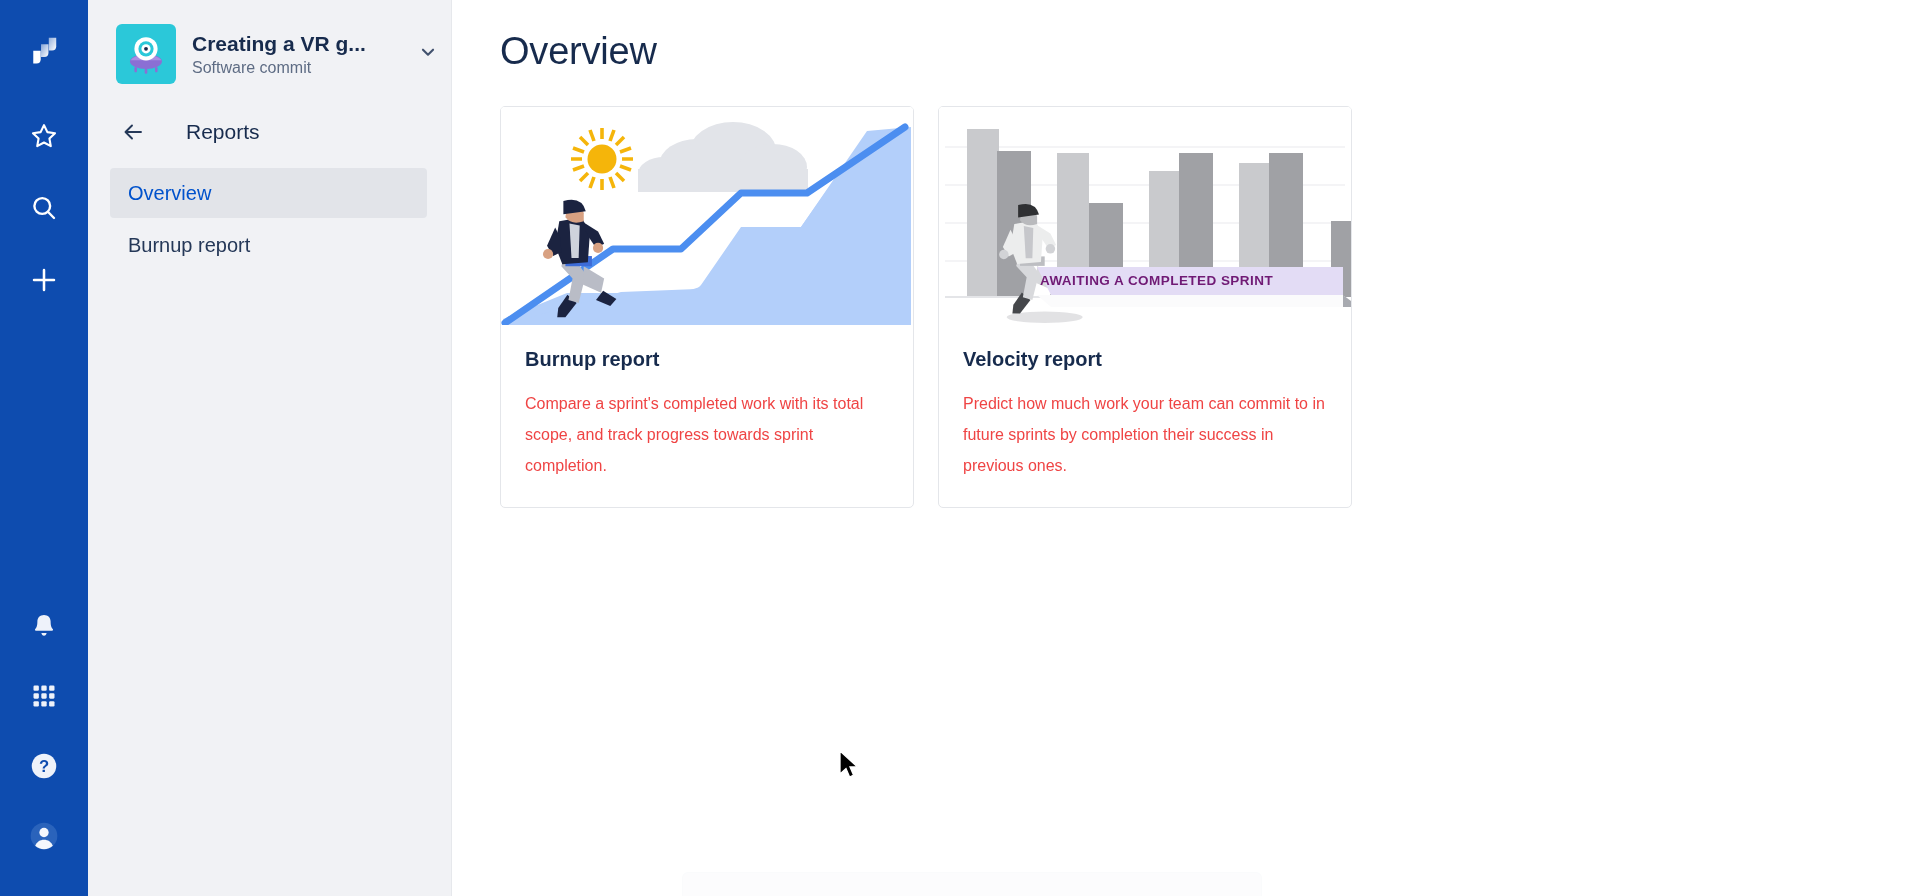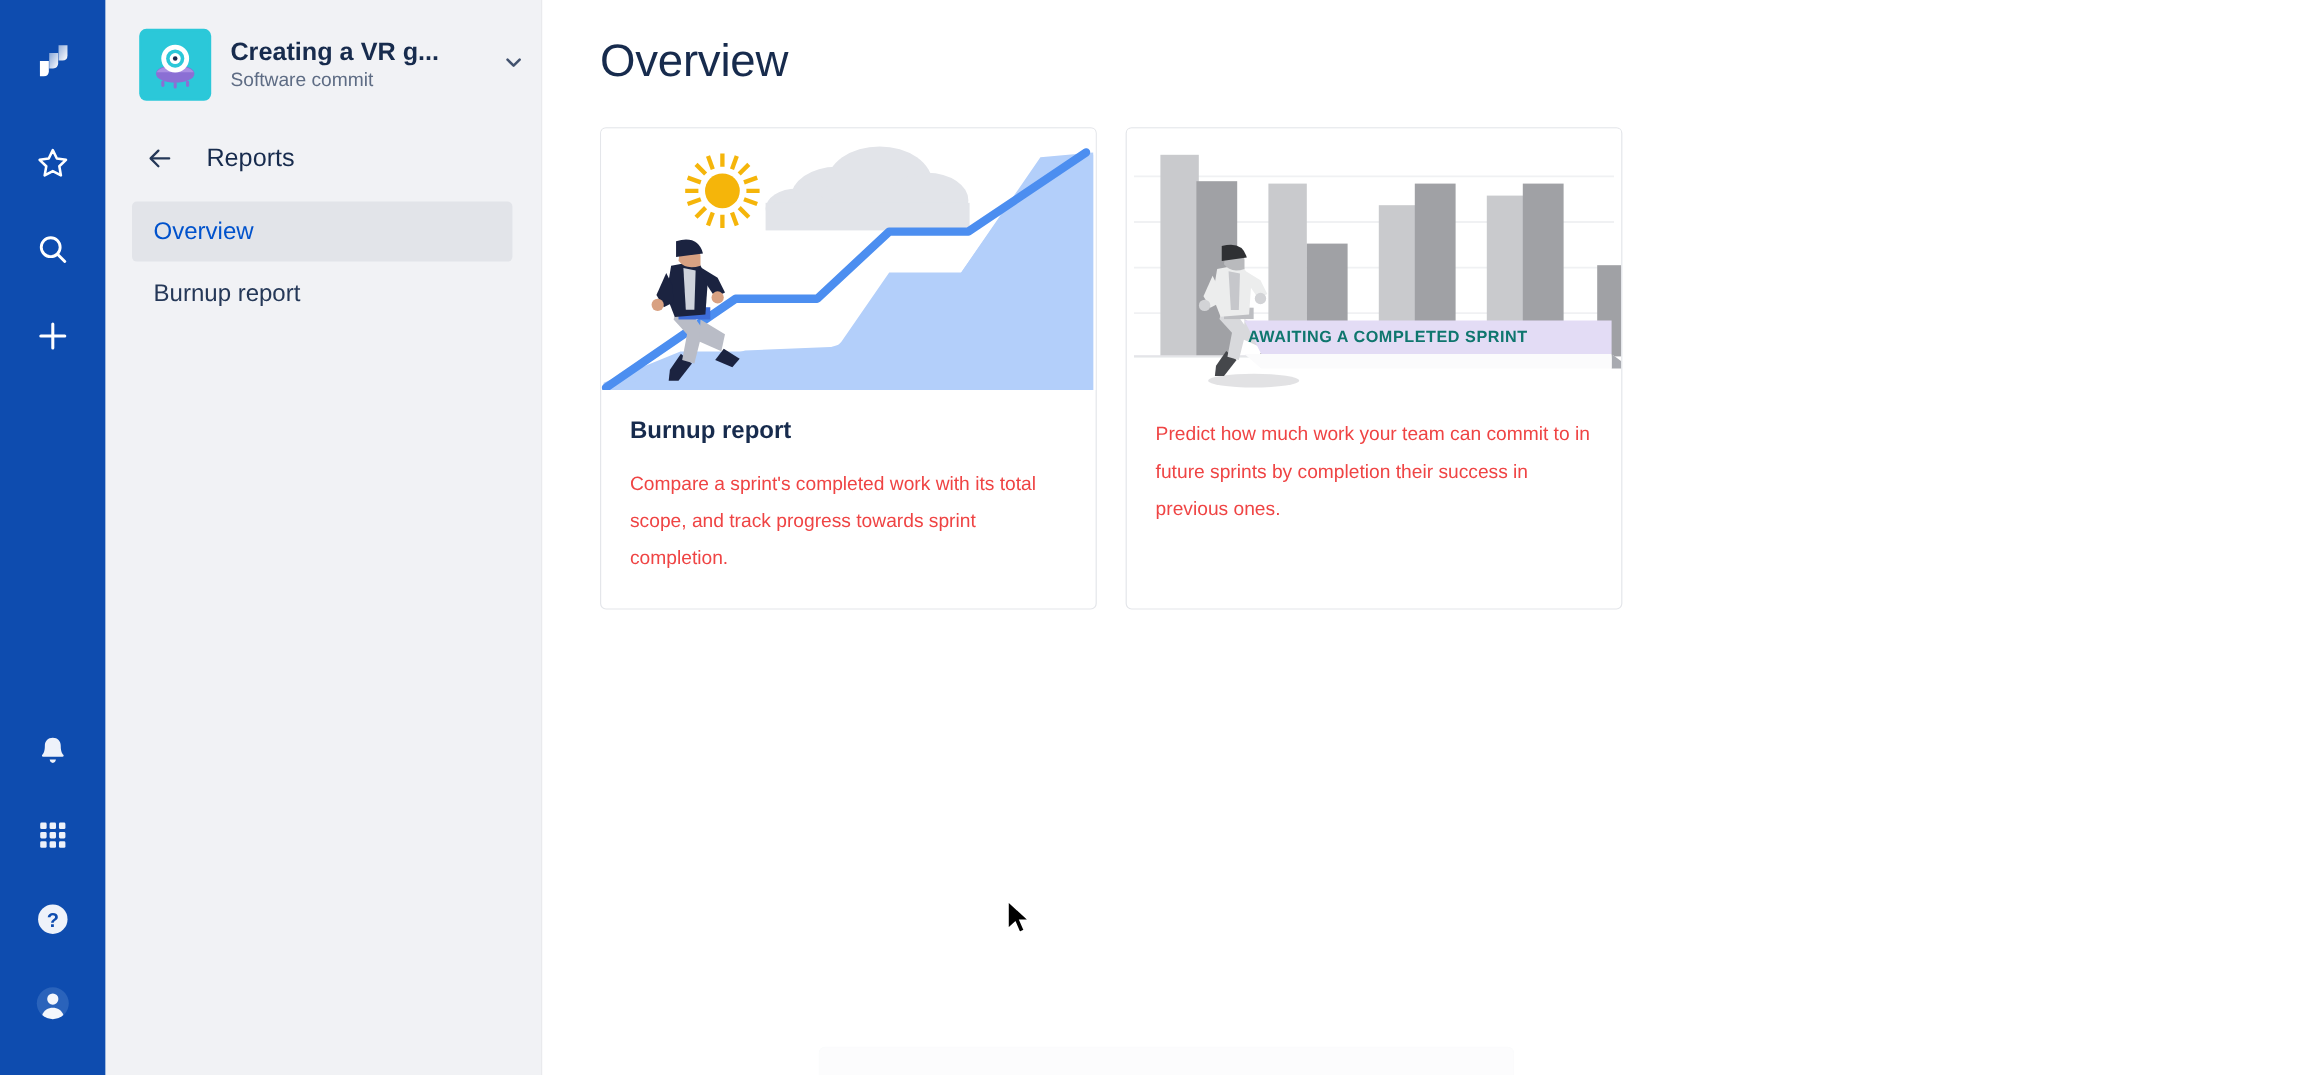--- a/index.html
+++ b/index.html
@@ -62,21 +62,21 @@
 
   .section-head {
     display: flex; align-items: center;
     margin: 24px 0 16px 0; padding-left: 28px; height: 40px;
   }
   .back-btn {
     width: 34px; height: 34px; display: flex; align-items: center;
     justify-content: center; cursor: pointer; color: #253858;
   }
   .section-title {
-    font-size: 21px; color: #172b4d; font-weight: 400; margin-left: 22px;
+    font-size: 21px; color: #172b4d; font-weight: 400; margin-left: 36px;
   }
 
   .nav-list { padding: 0 24px 0 22px; }
   .nav-item {
     height: 50px; display: flex; align-items: center;
     padding-left: 18px; border-radius: 4px; cursor: pointer;
     font-size: 20px; color: #253858; margin-bottom: 2px;
   }
   .nav-item.selected { background: #e2e4e9; color: #0052cc; font-weight: 400; }
 
@@ -361,25 +361,26 @@
             </g>
 
             <g>
               <path d="M98 160 L404 160 L404 188 L112 188 Z" fill="#e3dcf5"></path>
               <path d="M404 188 L420 200 L404 200 Z" fill="#a8aab0"></path>
               <path d="M98 188 L112 200 L404 200 L404 188 Z" fill="#fbfbfc"></path>
             </g>
           </svg>
           <div style="position:absolute; left:0; top:0; width:100%; height:100%; pointer-events:none;">
             <div style="position:absolute; left:24.5%; top:73.2%; width:74%; height:13%; display:flex; align-items:center;">
-              <span style="font-size:13.5px; font-weight:700; letter-spacing:0.45px; color:#0f766e; font-family:'Liberation Sans', sans-serif; white-space:nowrap;">AWAITING A COMPLETED SPRINT</span>
+              <span style="font-size:13.5px; font-weight:700; letter-spacing:0.45px; color:#701a75; font-family:'Liberation Sans', sans-serif; white-space:nowrap;">AWAITING A COMPLETED SPRINT</span>
             </div>
           </div>
         </div>
         <div class="card-body">
+          <div class="card-title">Velocity report</div>
           <div class="card-desc">Predict how much work your team can commit to in future sprints by completion their success in previous ones.</div>
         </div>
       </div>
 
     </div>
 
     <div class="bottom-sliver"></div>
   </main>
 
   <svg class="cursor" width="24" height="32" viewBox="0 0 24 32" style="left:838px; top:750px;">

